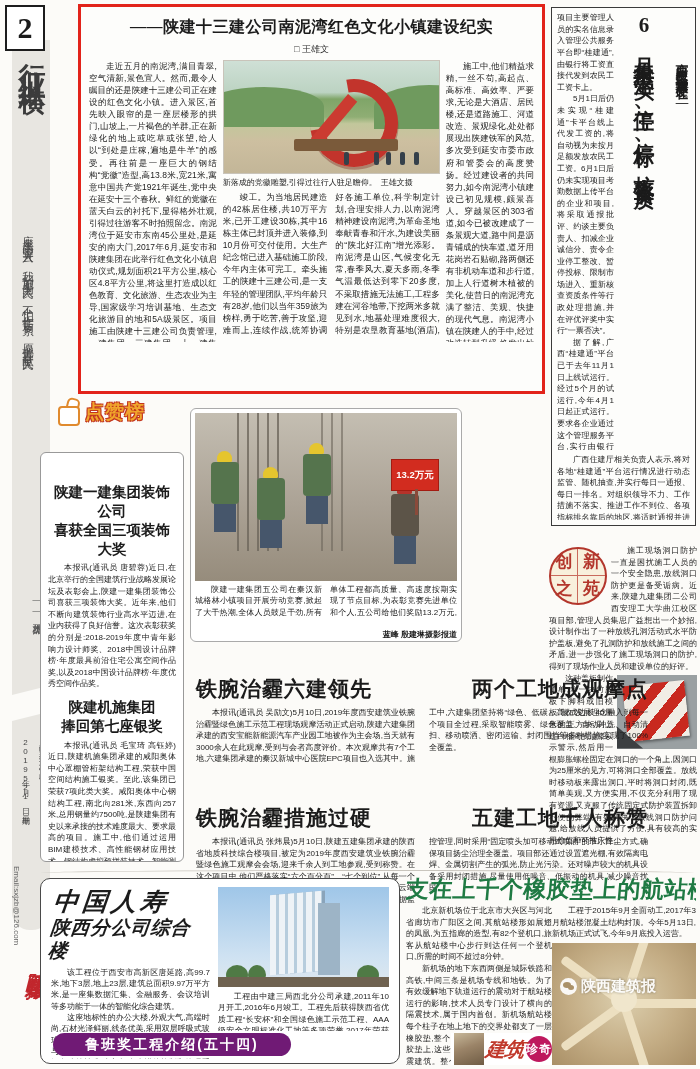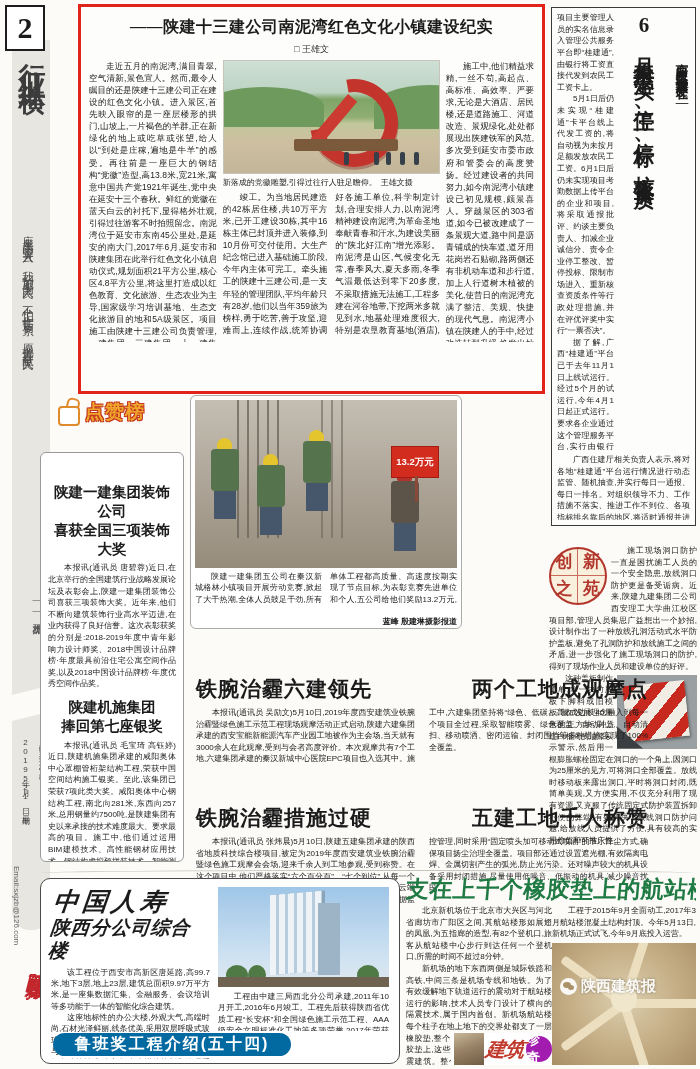--- a/index.html
+++ b/index.html
@@ -87,21 +87,21 @@
   .thumb .fist{position:absolute;left:2px;bottom:0;width:18px;height:16px;background:#fff;border:2.5px solid #e08a2e;border-radius:4px;}
   .thumb .up{position:absolute;left:10px;top:0;width:9px;height:14px;background:#fff;border:2.5px solid #e08a2e;
         border-radius:5px 5px 0 0;transform:rotate(14deg);}
   .praise-word{font-size:19px;font-weight:900;color:#f0a52c;letter-spacing:1px;
         text-shadow:1px 1px 0 #c3361f,-1px 1px 0 #c3361f,1px -1px 0 #c3361f,-1px -1px 0 #c3361f;}
   .pa-head{font-size:14.5px;font-weight:900;text-align:center;line-height:1.3;margin:4px 0 4px;}
   .pa-body{font-size:8px;line-height:1.45;text-align:justify;}
   .pa-body p{margin:0;text-indent:2em;}
 
   
-  .photo-box{position:absolute;left:190px;top:395px;width:272px;height:234px;border:1px solid #aaa;border-radius:6px;
+  .photo-box{position:absolute;left:190px;top:408px;width:272px;height:234px;border:1px solid #aaa;border-radius:6px;
         box-sizing:border-box;background:#fff;padding:4px;}
   .work-photo{position:relative;height:168px;overflow:hidden;background:linear-gradient(#c4beb2 0%,#aba295 55%,#968c7c 100%);}
   .rebar{position:absolute;top:0;bottom:30px;width:54px;background:repeating-linear-gradient(90deg,transparent 0 8px,#6e675c 8px 10px);opacity:.8;}
   .worker{position:absolute;}
   .worker .helmet{width:15px;height:11px;background:#e5c52e;border-radius:8px 8px 2px 2px;margin-left:6px;}
   .worker .coat{width:28px;height:42px;background:#55744d;border-radius:4px;}
   .worker .pants{width:22px;height:28px;background:#46566b;margin-left:3px;}
   .red-sign{position:absolute;right:18px;top:46px;width:46px;height:30px;background:#d22c1f;border:1px solid #a31c12;
         color:#fff;font-size:9.5px;font-weight:700;display:flex;align-items:center;justify-content:center;}
   .sign-pole{position:absolute;right:39px;top:76px;width:3px;height:26px;background:#8a4a3a;}
@@ -129,35 +129,35 @@
   .lb-title .t2{font-size:19px;letter-spacing:1px;}
   .lb-body{font-size:8px;line-height:1.42;text-align:justify;margin-top:4px;overflow:hidden;}
   .lb-body p{margin:0;text-indent:2em;}
   .lb-right{flex:1;}
   .bldg-photo{position:relative;height:100px;overflow:hidden;background:linear-gradient(#9fc6e8 0%,#cfe2f2 70%,#dfe8ee 100%);}
   .tower{position:absolute;left:52px;top:6px;width:52px;height:80px;transform:skewY(-5deg);
         background:repeating-linear-gradient(90deg,#eef3f7 0 6px,#b7cddd 6px 9px);box-shadow:3px 0 0 #8aa4ba;}
   .tower2{position:absolute;left:100px;top:16px;width:22px;height:72px;background:#9db4c6;}
   .tree{position:absolute;bottom:2px;width:22px;height:20px;background:#4f7a45;border-radius:50%;}
   .bldg-base{position:absolute;left:0;right:0;bottom:0;height:10px;background:#6f6250;}
-  .lb-bar{position:absolute;left:12px;bottom:7px;width:238px;height:23px;background:#0369a1;border-radius:12px;color:#fff;
-        font-size:16px;font-weight:700;letter-spacing:2px;display:flex;align-items:center;justify-content:center;}
+  .lb-bar{position:absolute;left:12px;bottom:7px;width:238px;height:23px;background:#701a75;border-radius:12px;color:#fff;
+        font-size:14px;font-weight:700;letter-spacing:2px;display:flex;align-items:center;justify-content:center;}
 
   
   .terminal{position:absolute;left:406px;top:874px;width:290px;height:192px;overflow:hidden;}
   .term-title{font-size:23px;font-weight:900;color:#1f7a43;letter-spacing:0.5px;transform:skewX(-5deg);white-space:nowrap;}
   .term-cols{display:flex;height:160px;}
   .term-c1{width:146px;position:relative;overflow:hidden;}
   .term-c2{flex:1;display:flex;flex-direction:column;}
   .term-c1 .tb,.term-c2 .tb{font-size:8px;line-height:1.45;text-align:justify;}
   .tb p{margin:0;text-indent:2em;}
   .chip{position:absolute;right:0;bottom:0;display:flex;align-items:center;gap:2px;background:#fff;padding-left:3px;}
   .wall{width:30px;height:32px;background:linear-gradient(160deg,#c7b89a 0%,#9b8468 45%,#6f5c44 100%);}
   .chip-script{font-size:20px;font-weight:900;color:#c0392b;font-style:italic;transform:skewX(-8deg);letter-spacing:-1px;}
-  .chip-circle{width:26px;height:26px;border-radius:50%;background:#a21caf;color:#fff;font-size:14px;font-weight:700;
+  .chip-circle{width:26px;height:26px;border-radius:50%;background:#be185d;color:#fff;font-size:12px;font-weight:700;
         display:flex;align-items:center;justify-content:center;letter-spacing:1px;}
   .airport{position:relative;flex:1;margin-top:3px;overflow:hidden;
         background:radial-gradient(ellipse at 50% 45%,#dccfae 0%,#c4ad85 55%,#a98f66 100%);}
   .arm{position:absolute;left:50%;top:46%;width:76px;height:9px;background:#ecdfc0;border-radius:4px;transform-origin:0 50%;}
   .hub{position:absolute;left:50%;top:46%;width:26px;height:26px;margin:-13px 0 0 -13px;background:#f0e6cc;border-radius:50%;}
   .wm{position:absolute;left:8px;top:34px;display:flex;align-items:center;gap:4px;color:#fff;opacity:.92;}
   .wm-icon{width:17px;height:17px;border-radius:50%;background:#fff;position:relative;}
   .wm-icon:before{content:"";position:absolute;left:3px;top:4px;width:8px;height:6px;border-radius:50%;background:#a98f66;}
   .wm-icon:after{content:"";position:absolute;left:8px;top:7px;width:6px;height:5px;border-radius:50%;background:#a98f66;}
   .wm-text{font-size:15px;font-weight:700;text-shadow:0 0 3px rgba(0,0,0,.4);}

